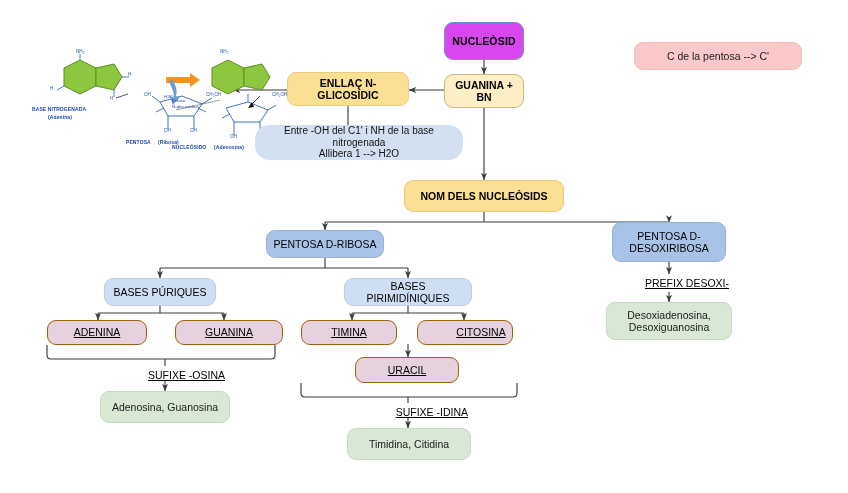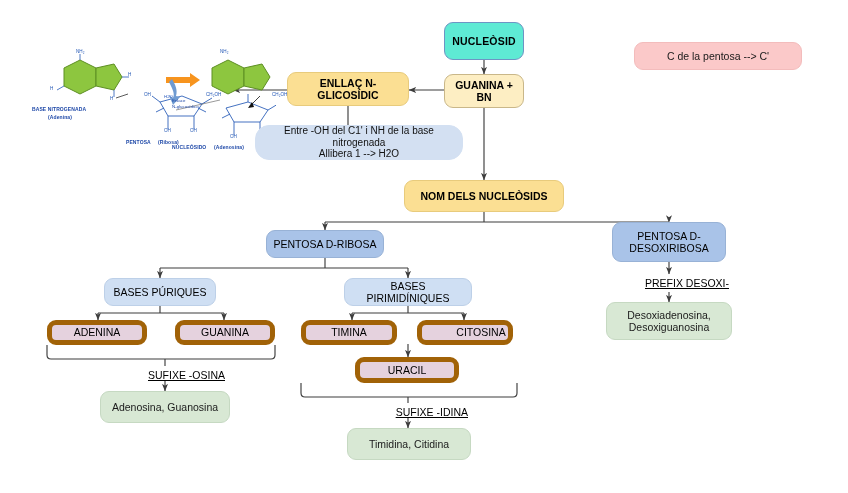--- a/index.html
+++ b/index.html
@@ -32,21 +32,21 @@
     box-sizing: border-box;
     display: flex;
     align-items: center;
     justify-content: center;
     text-align: center;
     border-radius: 9px;
     line-height: 1.18;
     padding: 2px 4px;
   }
   .n-blue-strong {
-    background: #5eead4;
+    background: #d946ef;
     border: 1px solid #6e94c4;
     font-weight: bold;
     font-size: 10.5px;
     color: #000;
     letter-spacing: .2px;
   }
   .n-blue-mid {
     background: #a9c3e8;
     border: 1px solid #98b2d6;
     font-weight: normal;
@@ -75,23 +75,24 @@
   }
   .n-pink-note {
     background: #fbc9c9;
     border: 1px solid #f3bcbc;
     font-size: 10.5px;
     color: #1a1a1a;
     font-weight: normal;
   }
   .n-mauve {
     background: #e5d2de;
-    border: 5px solid #a16207;
-    font-size: 10.5px;
-    color: #000;
+    border: 1px solid #a16207;
+    font-size: 10.5px;
+    color: #000;
+    text-decoration: underline;
   }
   .n-green {
     background: #d8e8d4;
     border: 1px solid #c6d9c2;
     font-size: 10.5px;
     color: #1a1a1a;
   }
   .n-note-blue {
     background: #d3e0f2;
     border: 1px solid #d3e0f2;
@@ -295,21 +296,21 @@
   <div class="node n-blue-mid" style="left:266px; top:230px; width:118px; height:28px;">PENTOSA D-RIBOSA</div>
 
   <div class="node n-blue-mid" style="left:612px; top:222px; width:114px; height:40px;">PENTOSA D-DESOXIRIBOSA</div>
 
   <div class="node n-blue-light" style="left:104px; top:278px; width:112px; height:28px;">BASES PÚRIQUES</div>
 
   <div class="node n-blue-light" style="left:344px; top:278px; width:128px; height:28px;">BASES PIRIMIDÍNIQUES</div>
 
   <div class="node n-mauve" style="left:47px; top:320px; width:100px; height:25px;">ADENINA</div>
 
-  <div class="node n-mauve" style="left:175px; top:320px; width:100px; height:25px;">GUANINA</div>
+  <div class="node n-mauve" style="left:175px; top:320px; width:108px; height:25px;">GUANINA</div>
 
   <div class="node n-mauve" style="left:301px; top:320px; width:96px; height:25px;">TIMINA</div>
 
   <div class="node n-mauve" style="left:417px; top:320px; width:96px; height:25px;padding-left:36px;">CITOSINA</div>
 
   <div class="node n-mauve" style="left:355px; top:357px; width:104px; height:26px;">URACIL</div>
 
   <div class="plain-label" style="left:105px; top:369px; width:120px;">SUFIXE -OSINA</div>
 
   <div class="plain-label" style="left:348px; top:406px; width:120px;">SUFIXE -IDINA</div>

